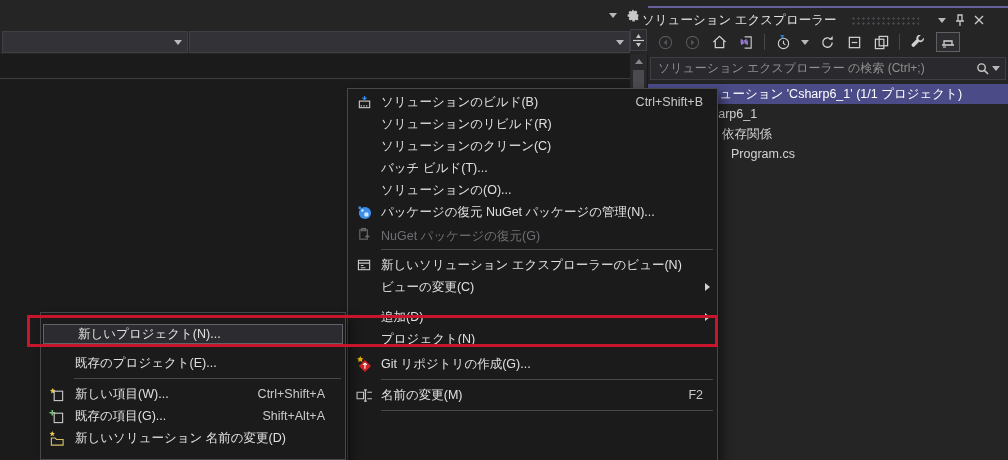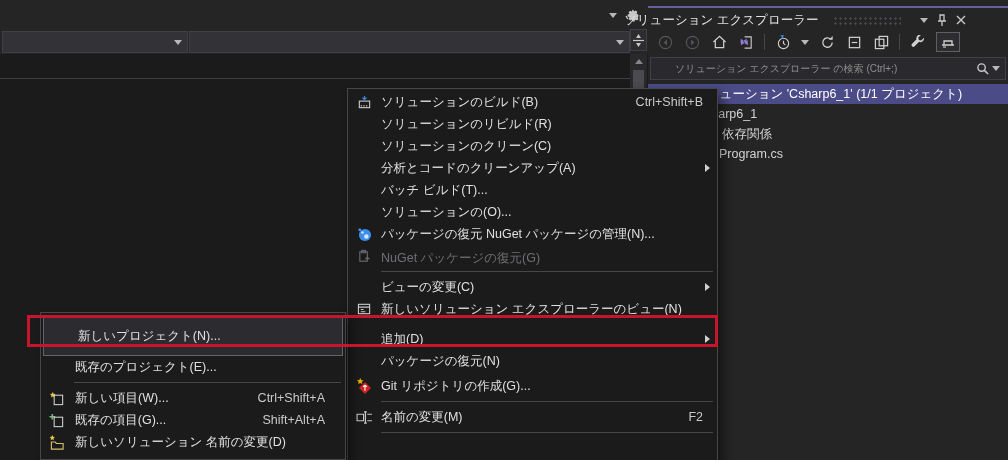--- a/index.html
+++ b/index.html
@@ -21,31 +21,31 @@
   .caret{width:0;height:0;border-left:4px solid transparent;border-right:4px solid transparent;border-top:5px solid #b8b8bc;display:inline-block;}
   .split-btn{position:absolute;left:630px;top:1px;width:17px;height:22px;background:#2d2d30;border:1px solid #3f3f46;box-sizing:border-box;display:flex;align-items:center;justify-content:center;}
   .editor-divider{left:0;top:78px;width:630px;height:1px;background:#3e3e42;}
   .vscroll{left:630px;top:54px;width:17px;height:406px;background:#29292b;}
   .vscroll .arrow-up{width:0;height:0;border-left:4px solid transparent;border-right:4px solid transparent;border-bottom:5px solid #86868a;margin:5px auto 0 auto;}
   .vscroll .thumb{width:11px;margin:6px auto 0 auto;height:24px;background:#4a4a4f;}
 
   
   .panel{left:648px;top:0;width:360px;height:460px;background:#252526;}
   .panel-accent-top{left:648px;top:6px;width:360px;height:2px;background:#655f9b;}
-  .panel-title{left:624px;top:11px;width:342px;height:18px;display:flex;align-items:center;color:#e2e2e2;}
+  .panel-title{left:642px;top:11px;width:342px;height:18px;display:flex;align-items:center;color:#e2e2e2;}
   .grip{flex:1;height:9px;margin:0 10px 0 14px;
     background-image:radial-gradient(#4a4a4f 1px, transparent 1.2px);
     background-size:5px 5px;opacity:.85;}
   .panel-title .ticon{margin-left:9px;color:#c8c8c8;display:inline-flex;align-items:center;}
   .panel-toolbar{left:656px;top:31px;width:346px;height:22px;display:flex;align-items:center;gap:9px;}
   .tsep{width:1px;height:16px;background:#46464b;}
   .tbtn{display:inline-flex;align-items:center;justify-content:center;width:18px;height:18px;}
   .tbtn.boxed{border:1px solid #5f5f66;background:#2d2d30;width:22px;}
   .search-box{left:650px;top:57px;width:354px;height:21px;background:#2a2a2e;border:1px solid #3f3f46;display:flex;align-items:center;}
-  .search-box .ph{margin-left:24px;color:#8f8f8f;font-size:10px;}
+  .search-box .ph{margin-left:7px;color:#8f8f8f;font-size:12px;}
   .search-box .right{margin-left:auto;margin-right:5px;display:flex;align-items:center;gap:3px;}
   .tree{left:648px;top:84px;width:360px;}
   .tree-row{position:relative;height:20px;display:flex;align-items:center;color:#d4d4d4;white-space:nowrap;}
   .tree-row.selected{background:#4b4b88;color:#fff;}
   .sol-icon{position:absolute;left:22px;top:4px;width:11px;height:11px;border:1.5px solid #dfdfdf;background:transparent;}
 
   
   .menu{background:#1b1b1c;border:1px solid #46464b;box-sizing:border-box;z-index:10;box-shadow:5px 5px 10px rgba(0,0,0,.45);}
   #context-menu{left:347px;top:88px;width:371px;height:456px;padding-top:2px;}
   #add-submenu{left:40px;top:312px;width:306px;height:148px;padding-top:3px;}
@@ -53,21 +53,21 @@
   .menu-row .mlabel{margin-left:33px;white-space:nowrap;}
   #add-submenu .menu-row .mlabel{margin-left:34px;}
   .menu-row .shortcut{margin-left:auto;margin-right:14px;color:#c9c9c9;white-space:nowrap;}
   #add-submenu .menu-row .shortcut{margin-right:20px;}
   .menu-row.disabled,.menu-row.disabled .shortcut{color:#707074;align-items:flex-end;}
   .menu-row .micon{position:absolute;left:7px;top:3px;width:18px;height:16px;display:flex;align-items:center;justify-content:center;}
   .menu-row .subarrow{position:absolute;right:7px;top:7px;width:0;height:0;border-top:4px solid transparent;border-bottom:4px solid transparent;border-left:5px solid #d0d0d0;}
   .menu-sep{height:1px;background:#46464b;margin:4px 4px 4px 33px;}
   .menu-spacer{height:8px;}
   .menu-spacer.small{height:3px;}
-  .menu-row.hoverbox{height:40px;margin:0 2px;border:1px solid #62626a;background:#2c2c30;box-sizing:border-box;}
+  .menu-row.hoverbox{height:20px;margin:8px 2px;border:1px solid #62626a;background:#2c2c30;box-sizing:border-box;}
 
   
   .annotation-rect{left:27px;top:315px;width:685px;height:26px;border:3px solid #c7162b;z-index:30;background:transparent;}
 
   svg{display:block;}
 </style>
 </head>
 <body>
 
 <div class="abs top-strip">
@@ -212,45 +212,41 @@
       <span class="sol-icon"></span>
       <span style="position: absolute; left: 46px;">ソリューション 'Csharp6_1' (1/1 プロジェクト)</span>
     </div>
     <div class="tree-row">
       <span style="position: absolute; left: 48px;">Csharp6_1</span>
     </div>
     <div class="tree-row">
       <span style="position: absolute; left: 74px;">依存関係</span>
     </div>
     <div class="tree-row">
-      <span style="position: absolute; left: 71px;">Program.cs</span>
+      <span style="position: absolute; left: 71px; padding-left: 12px;">Program.cs</span>
     </div>
   </div>
 
 <div class="abs menu" id="context-menu">
     <div class="menu-row">
       <span class="micon">
         <svg width="15" height="15" viewBox="0 0 16 16">
           <path fill="#3b8eea" d="M8 1v4M8 5l-2.2-2.2M8 5l2.2-2.2" stroke="#3b8eea" stroke-width="1.3"></path>
           <rect x="2.5" y="6.5" width="11" height="7" fill="none" stroke="#c8c8c8" stroke-width="1.2"></rect>
           <path stroke="#c8c8c8" stroke-width="1.4" stroke-dasharray="1.4 1.4" d="M4 11.5h8"></path>
         </svg>
       </span>
       <span class="mlabel">ソリューションのビルド(B)</span>
       <span class="shortcut">Ctrl+Shift+B</span>
     </div>
     <div class="menu-row">
       <span class="mlabel">ソリューションのリビルド(R)</span>
     </div>
     <div class="menu-row">
       <span class="mlabel">ソリューションのクリーン(C)</span>
-    </div>
-    <div class="menu-row">
-      <span class="mlabel">分析とコードのクリーンアップ(A)</span>
-      <span class="subarrow"></span>
     </div>
     <div class="menu-row">
       <span class="mlabel">バッチ ビルド(T)...</span>
     </div>
     <div class="menu-row">
       <span class="mlabel">ソリューションの(O)...</span>
     </div>
     <div class="menu-row">
       <span class="micon">
         <svg width="15" height="15" viewBox="0 0 16 16">
@@ -267,39 +263,39 @@
         <svg width="15" height="15" viewBox="0 0 16 16">
           <rect x="3" y="3" width="8" height="10" fill="none" stroke="#6b6b6f" stroke-width="1.2"></rect>
           <rect x="5" y="1.5" width="4" height="2.5" fill="none" stroke="#6b6b6f" stroke-width="1.1"></rect>
           <path fill="#6b6b6f" d="M11 8l3 3h-6z"></path>
         </svg>
       </span>
       <span class="mlabel">NuGet パッケージの復元(G)</span>
     </div>
     <div class="menu-sep"></div>
     <div class="menu-row">
-      <span class="mlabel">ビューの変更(C)</span>
-      <span class="subarrow"></span>
-    </div>
-    <div class="menu-row">
       <span class="micon">
         <svg width="15" height="14" viewBox="0 0 16 15">
           <rect x="1.5" y="2.5" width="12" height="10" fill="none" stroke="#c8c8c8" stroke-width="1.2"></rect>
           <path stroke="#c8c8c8" stroke-width="1.2" d="M1.5 5.5h12M4 8h3M4 10.5h5"></path>
         </svg>
       </span>
       <span class="mlabel">新しいソリューション エクスプローラーのビュー(N)</span>
     </div>
+    <div class="menu-row">
+      <span class="mlabel">ビューの変更(C)</span>
+      <span class="subarrow"></span>
+    </div>
     <div class="menu-spacer"></div>
     <div class="menu-row">
       <span class="mlabel">追加(D)</span>
       <span class="subarrow"></span>
     </div>
     <div class="menu-row">
-      <span class="mlabel">パッケージの復元(N)</span>
+      <span class="mlabel">プロジェクト(N)</span>
     </div>
     <div class="menu-spacer small"></div>
     <div class="menu-row">
       <span class="micon">
         <svg width="17" height="17" viewBox="0 0 18 18">
           <path fill="#e8b000" d="M4.5 0l1 2.2L8 2.6 6.2 4.1l.5 2.3-2.2-1.2-2.2 1.2.5-2.3L1 2.6l2.5-.4z"></path>
           <rect x="5" y="6" width="9" height="9" transform="rotate(45 9.5 10.5)" fill="#c22"></rect>
           <path stroke="#fff" stroke-width="1.2" fill="none" d="M9.5 7.5v6M9.5 7.5l-2 2M9.5 7.5l2 2"></path>
         </svg>
       </span>

